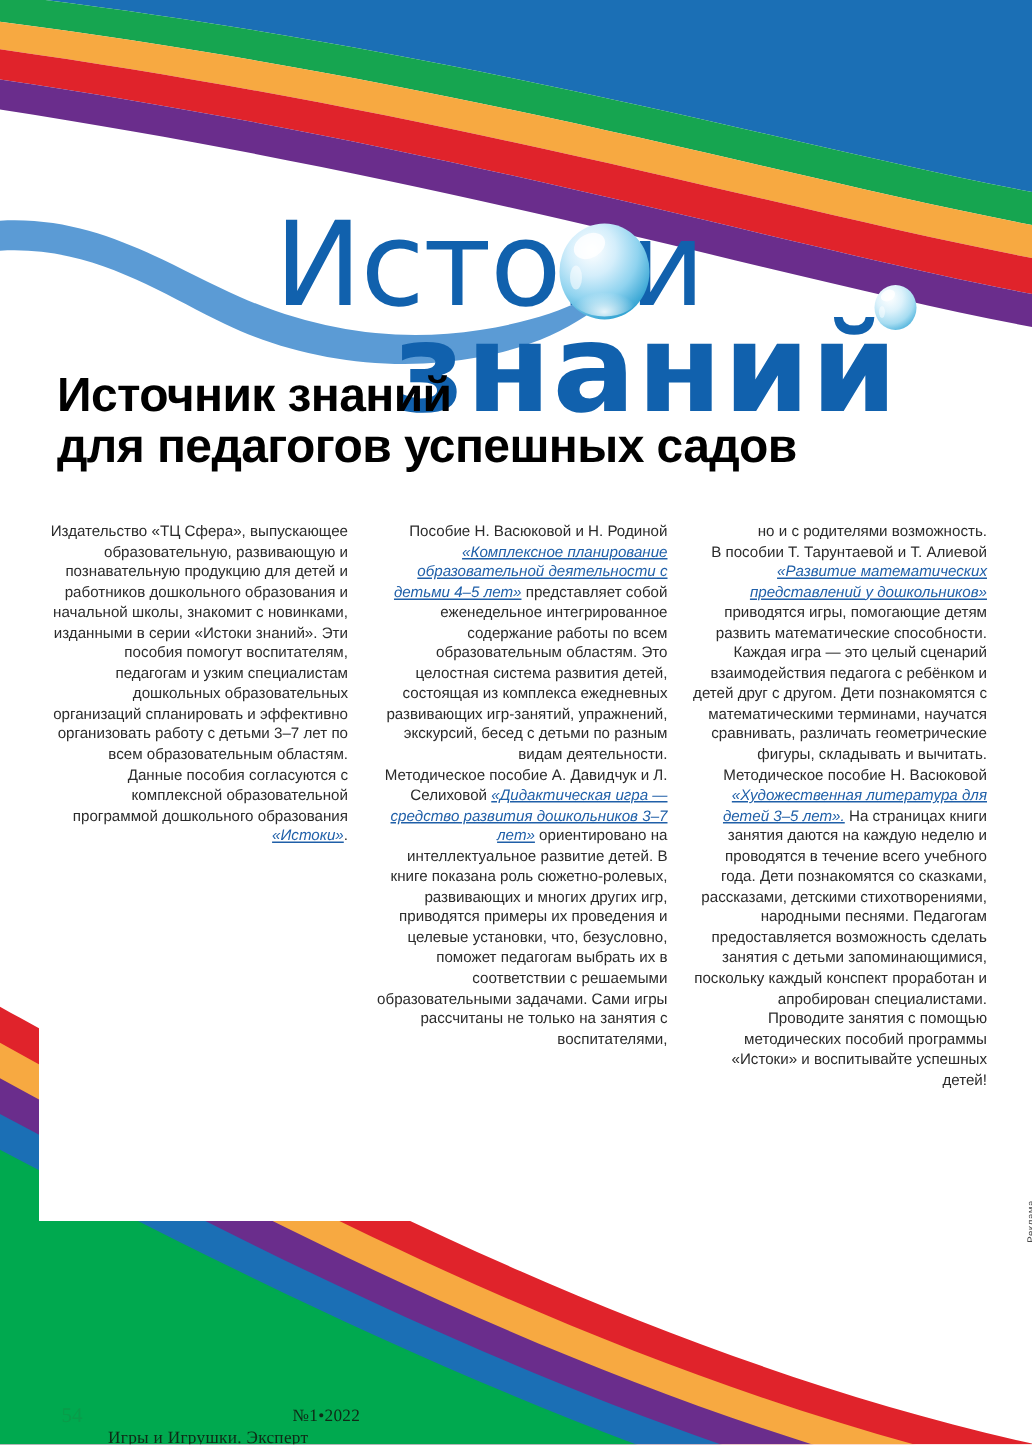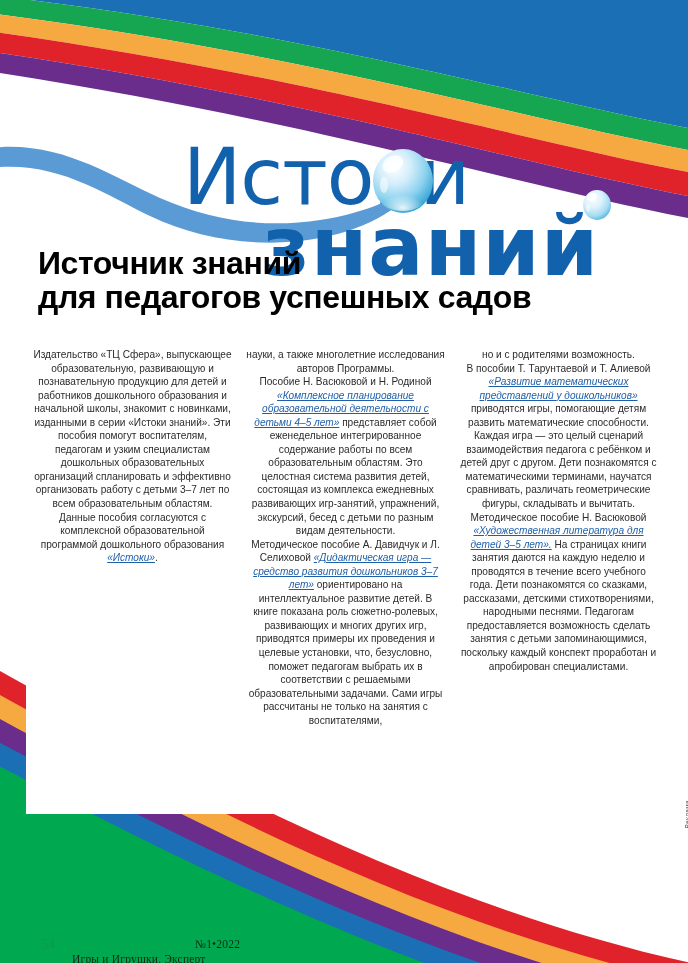--- a/index.html
+++ b/index.html
@@ -61,21 +61,21 @@
     width:625px;height:470px;
     display:flex;
     gap:14px;
     z-index:4;
   }
   .col{
     width:199px;
     font-size:10.1px;
     line-height:13.55px;
     color:#2b2b2b;
-    text-align:center;
+    text-align:right;
     font-family:"Liberation Sans","DejaVu Sans",sans-serif;
     hyphens:none;
   }
   .col p{margin:0;}
   .col .indent{text-indent:11px;}
   a.lnk{
     color:#1f5fa8;
     text-decoration:underline;
     text-underline-offset:1px;
     font-style:italic;
@@ -201,28 +201,28 @@
 
   <svg class="deco" viewBox="0 0 688 963" width="688" height="963" preserveAspectRatio="none" style="z-index:3;">
     <rect x="26" y="344" width="640" height="470" fill="#ffffff"></rect>
   </svg>
 
   <div id="columns">
     <div class="col">
         <p>Издательство «ТЦ Сфера», выпускающее образовательную, развивающую и познавательную продукцию для детей и работников дошкольного образования и начальной школы, знакомит с новинками, изданными в серии «Истоки знаний». Эти пособия помогут воспитателям, педагогам и узким специалистам дошкольных образовательных организаций спланировать и эффективно организовать работу с детьми 3–7 лет по всем образовательным областям. Данные пособия согласуются с комплексной образовательной программой дошкольного образования <a class="lnk" href="#">«Истоки»</a>.</p>
       </div>
     <div class="col">
-        <p>науки, а также многолетние исследования авторов Программы.</p>
         <p>Пособие Н. Васюковой и Н. Родиной <a class="lnk" href="#">«Комплексное планирование образовательной деятельности с детьми 4–5 лет»</a> представляет собой еженедельное интегрированное содержание работы по всем образовательным областям. Это целостная система развития детей, состоящая из комплекса ежедневных развивающих игр-занятий, упражнений, экскурсий, бесед с детьми по разным видам деятельности.</p>
         <p>Методическое пособие А. Давидчук и Л. Селиховой <a class="lnk" href="#">«Дидактическая игра — средство развития дошкольников 3–7 лет»</a> ориентировано на интеллектуальное развитие детей. В книге показана роль сюжетно-ролевых, развивающих и многих других игр, приводятся примеры их проведения и целевые установки, что, безусловно, поможет педагогам выбрать их в соответствии с решаемыми образовательными задачами. Сами игры рассчитаны не только на занятия с воспитателями,</p>
       </div>
     <div class="col">
         <p>но и с родителями возможность.</p>
         <p>В пособии Т. Тарунтаевой и Т. Алиевой <a class="lnk" href="#">«Развитие математических представлений у дошкольников»</a> приводятся игры, помогающие детям развить математические способности. Каждая игра — это целый сценарий взаимодействия педагога с ребёнком и детей друг с другом. Дети познакомятся с математическими терминами, научатся сравнивать, различать геометрические фигуры, складывать и вычитать.</p>
         <p>Методическое пособие Н. Васюковой <a class="lnk" href="#">«Художественная литература для детей 3–5 лет».</a>  На страницах книги занятия даются на каждую неделю и проводятся в течение всего учебного года. Дети познакомятся со сказками, рассказами, детскими стихотворениями, народными песнями. Педагогам предоставляется возможность сделать занятия с детьми запоминающимися, поскольку каждый конспект проработан и апробирован специалистами.</p>
+        <p class="indent">Проводите занятия с помощью методических пособий программы «Истоки» и воспитывайте успешных детей!</p>
       </div>
   </div>
 
   <div id="footer">
     <span id="page-number">54</span>
     <span id="footer-title">Игры и Игрушки. Эксперт</span>
     <span id="footer-issue">№1•2022</span>
   </div>
 
   <div id="reklama">Реклама</div>

